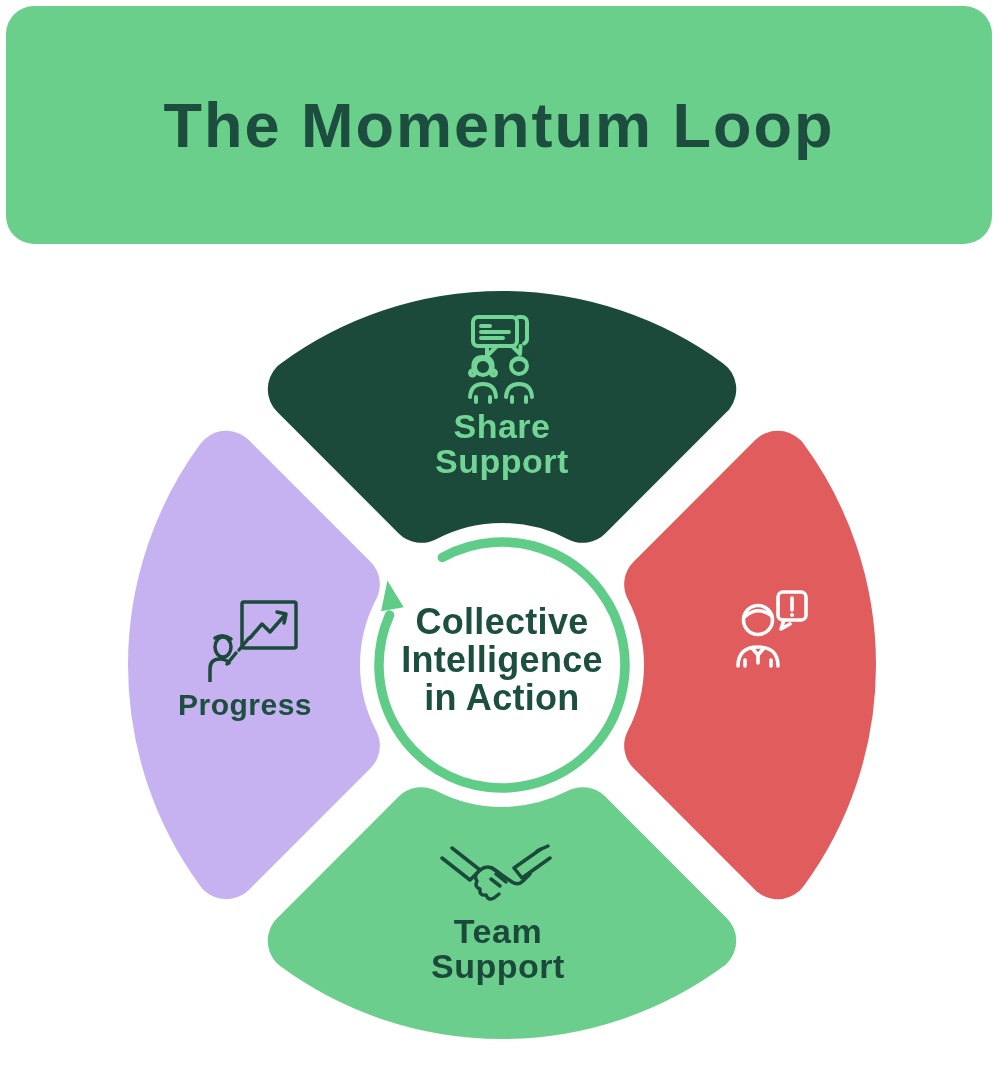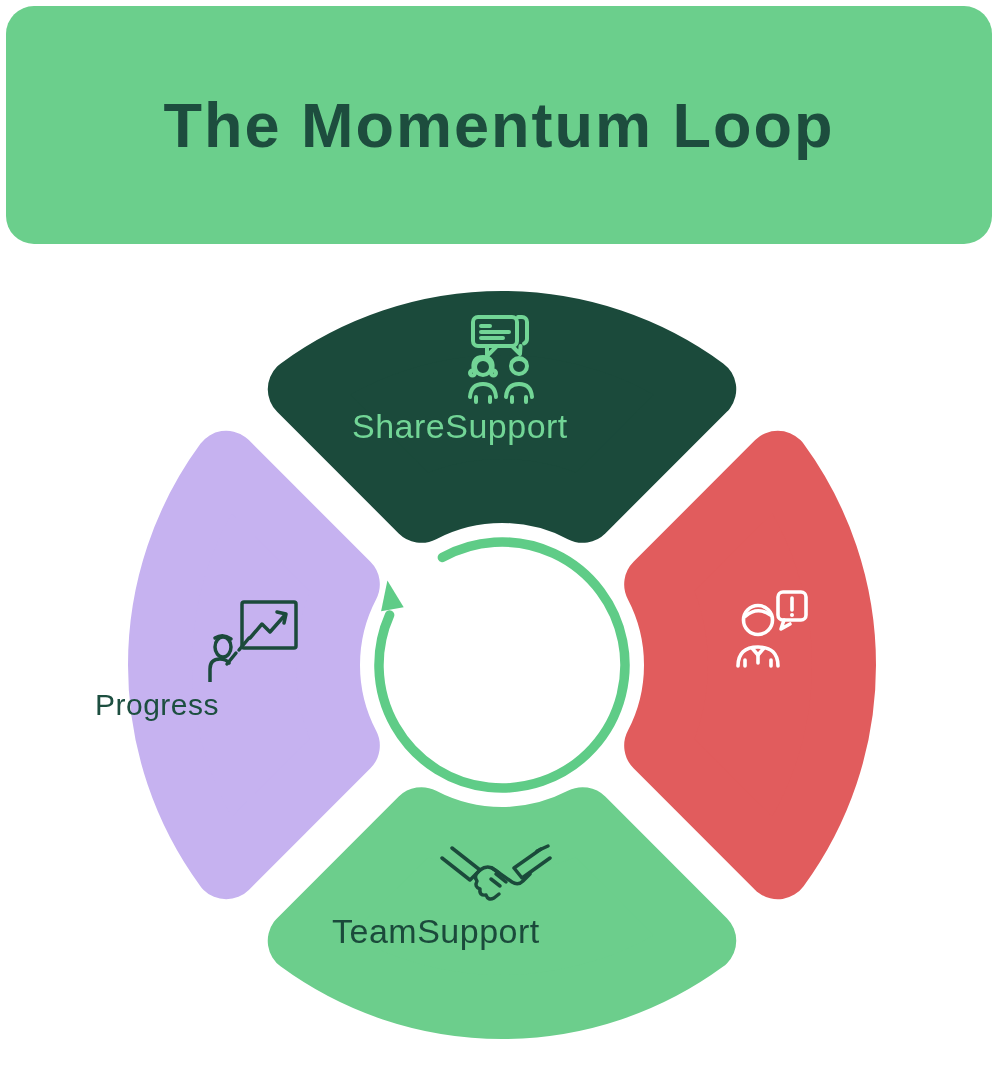--- a/index.html
+++ b/index.html
@@ -30,28 +30,28 @@
   .icon path, .icon rect, .icon circle, .icon ellipse {
     fill:none; stroke-linecap:round; stroke-linejoin:round;
   }
   .icon-green  path, .icon-green rect, .icon-green circle  { stroke:#72D596; stroke-width:4;   }
   .icon-white  path, .icon-white rect, .icon-white circle  { stroke:#FFFFFF; stroke-width:3.6; }
   .icon-dark   path, .icon-dark rect, .icon-dark circle, .icon-dark ellipse { stroke:#1B4A3B; stroke-width:3.5; }
   .icon-white .dot { fill:#FFFFFF; stroke:none; }
 
   
   .label {
-    position:absolute; width:300px; display:flex; flex-direction:row;
-    align-items:center; text-align:center; font-weight:400;
+    position:absolute; width:300px; display:flex; flex-direction:column;
+    align-items:center; text-align:center; font-weight:700;
   }
   .label span { display:block; }
   .center-label { left:352px; top:603px; font-size:36px; line-height:38px; letter-spacing:0.3px; color:#1D4F40; }
   .top-label    { left:352px; top:409px; font-size:34px; line-height:35px; letter-spacing:0.5px; color:#72D596; }
   .right-label  { left:613px; top:671px; font-size:30px; line-height:33px; letter-spacing:0.5px; color:#FFFFFF; }
-  .bottom-label { left:332px; top:914px; font-size:34px; line-height:35px; letter-spacing:0.5px; color:#1B4A3B; }
+  .bottom-label { left:348px; top:914px; font-size:34px; line-height:35px; letter-spacing:0.5px; color:#1B4A3B; }
   .left-label   { left:95px;  top:687px; font-size:30px; line-height:35px; letter-spacing:0.5px; color:#1D4F40; }
 </style>
 </head>
 <body>
 
 <div class="stage">
 
   <div class="banner">
     <h1>The Momentum Loop</h1>
   </div>
@@ -126,14 +126,19 @@
 
   <div class="label bottom-label">
     <span>Team</span>
     <span>Support</span>
   </div>
 
   <div class="label left-label">
     <span>Progress</span>
   </div>
 
+  <div class="label center-label">
+    <span>Collective</span>
+    <span>Intelligence</span>
+    <span>in Action</span>
+  </div>
 
 </div>
 
 </body></html>

